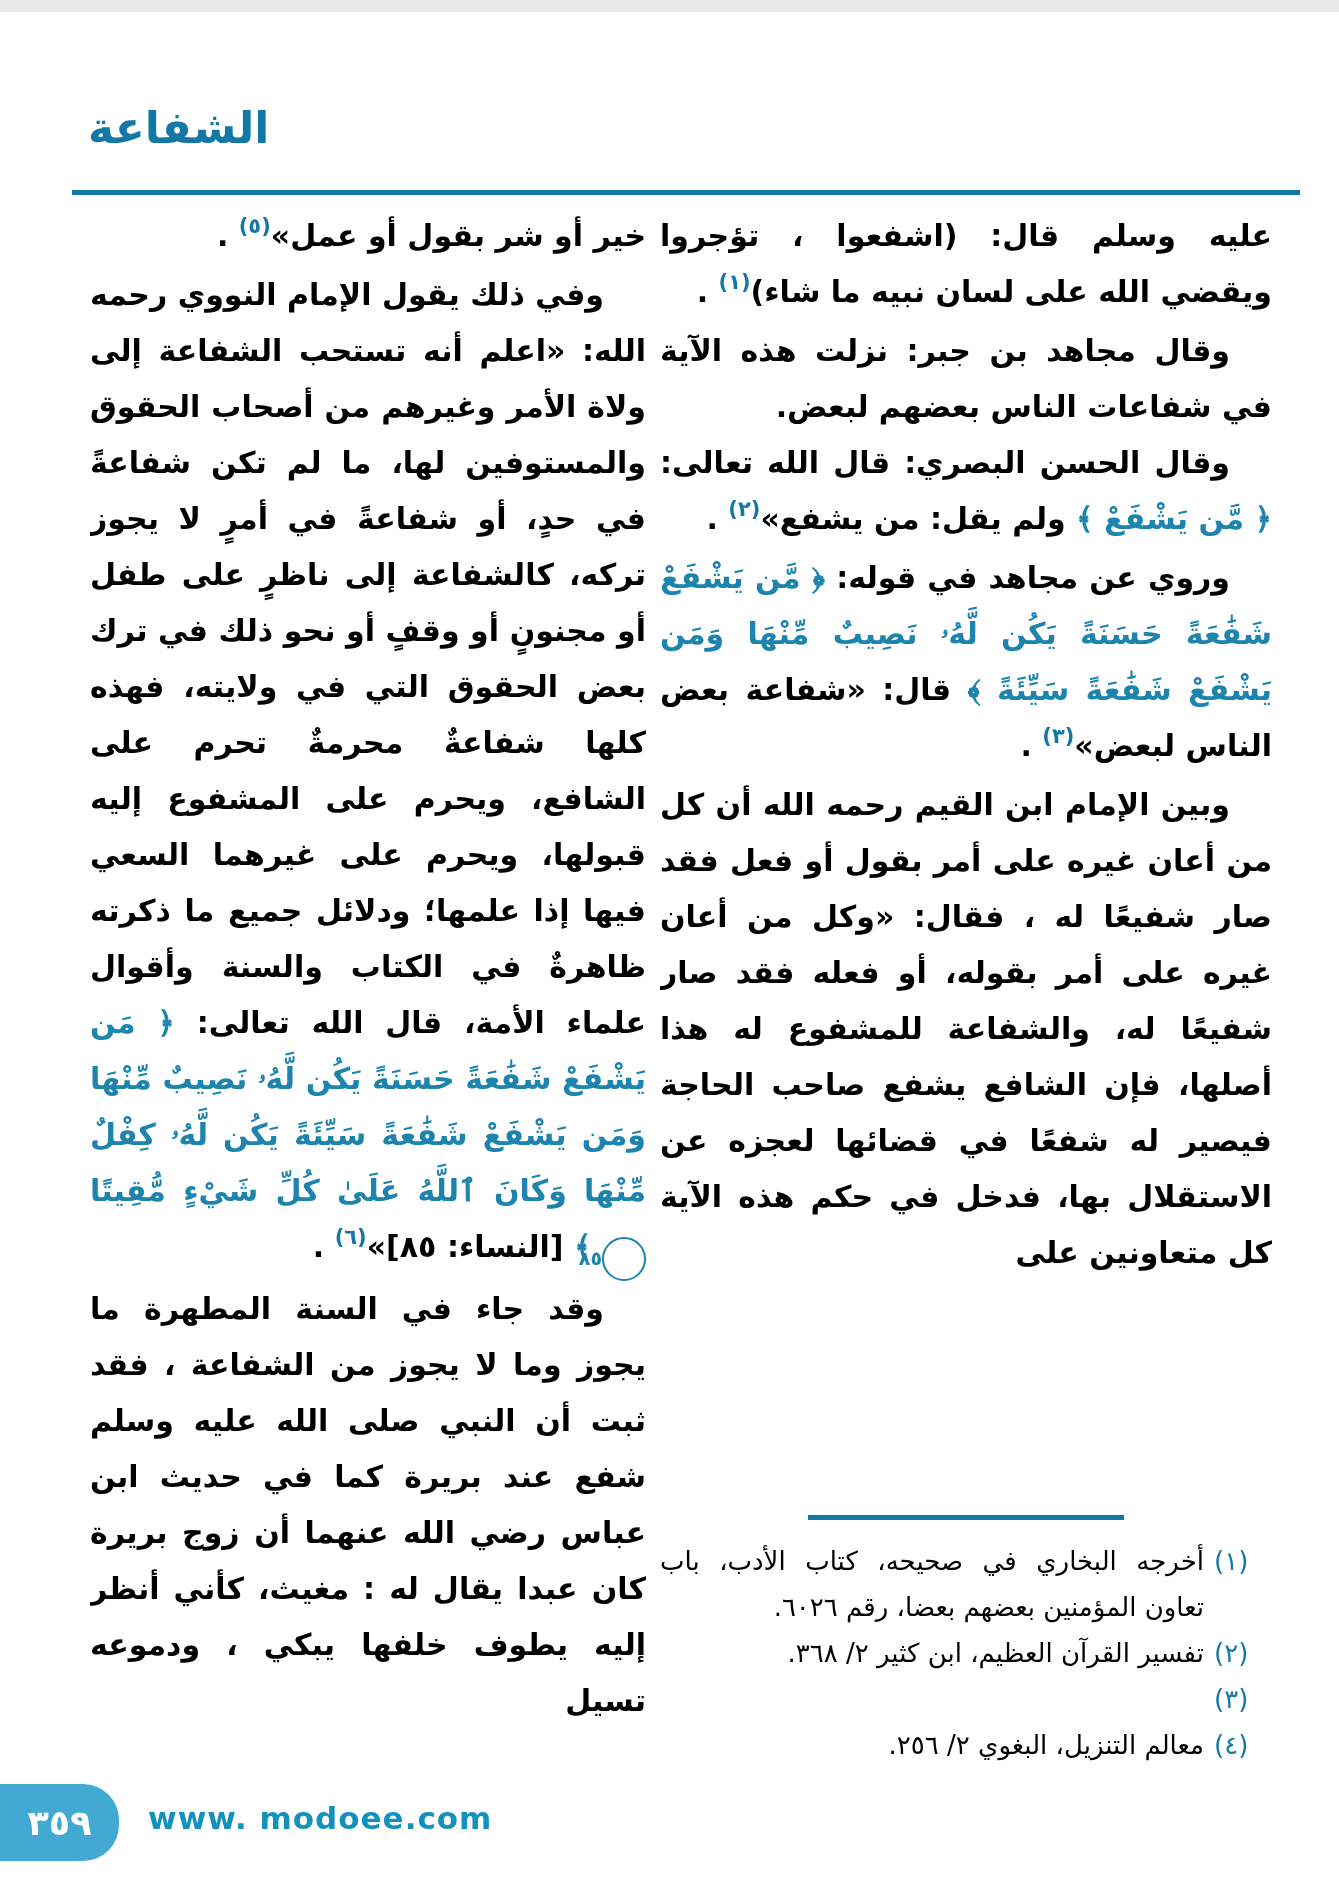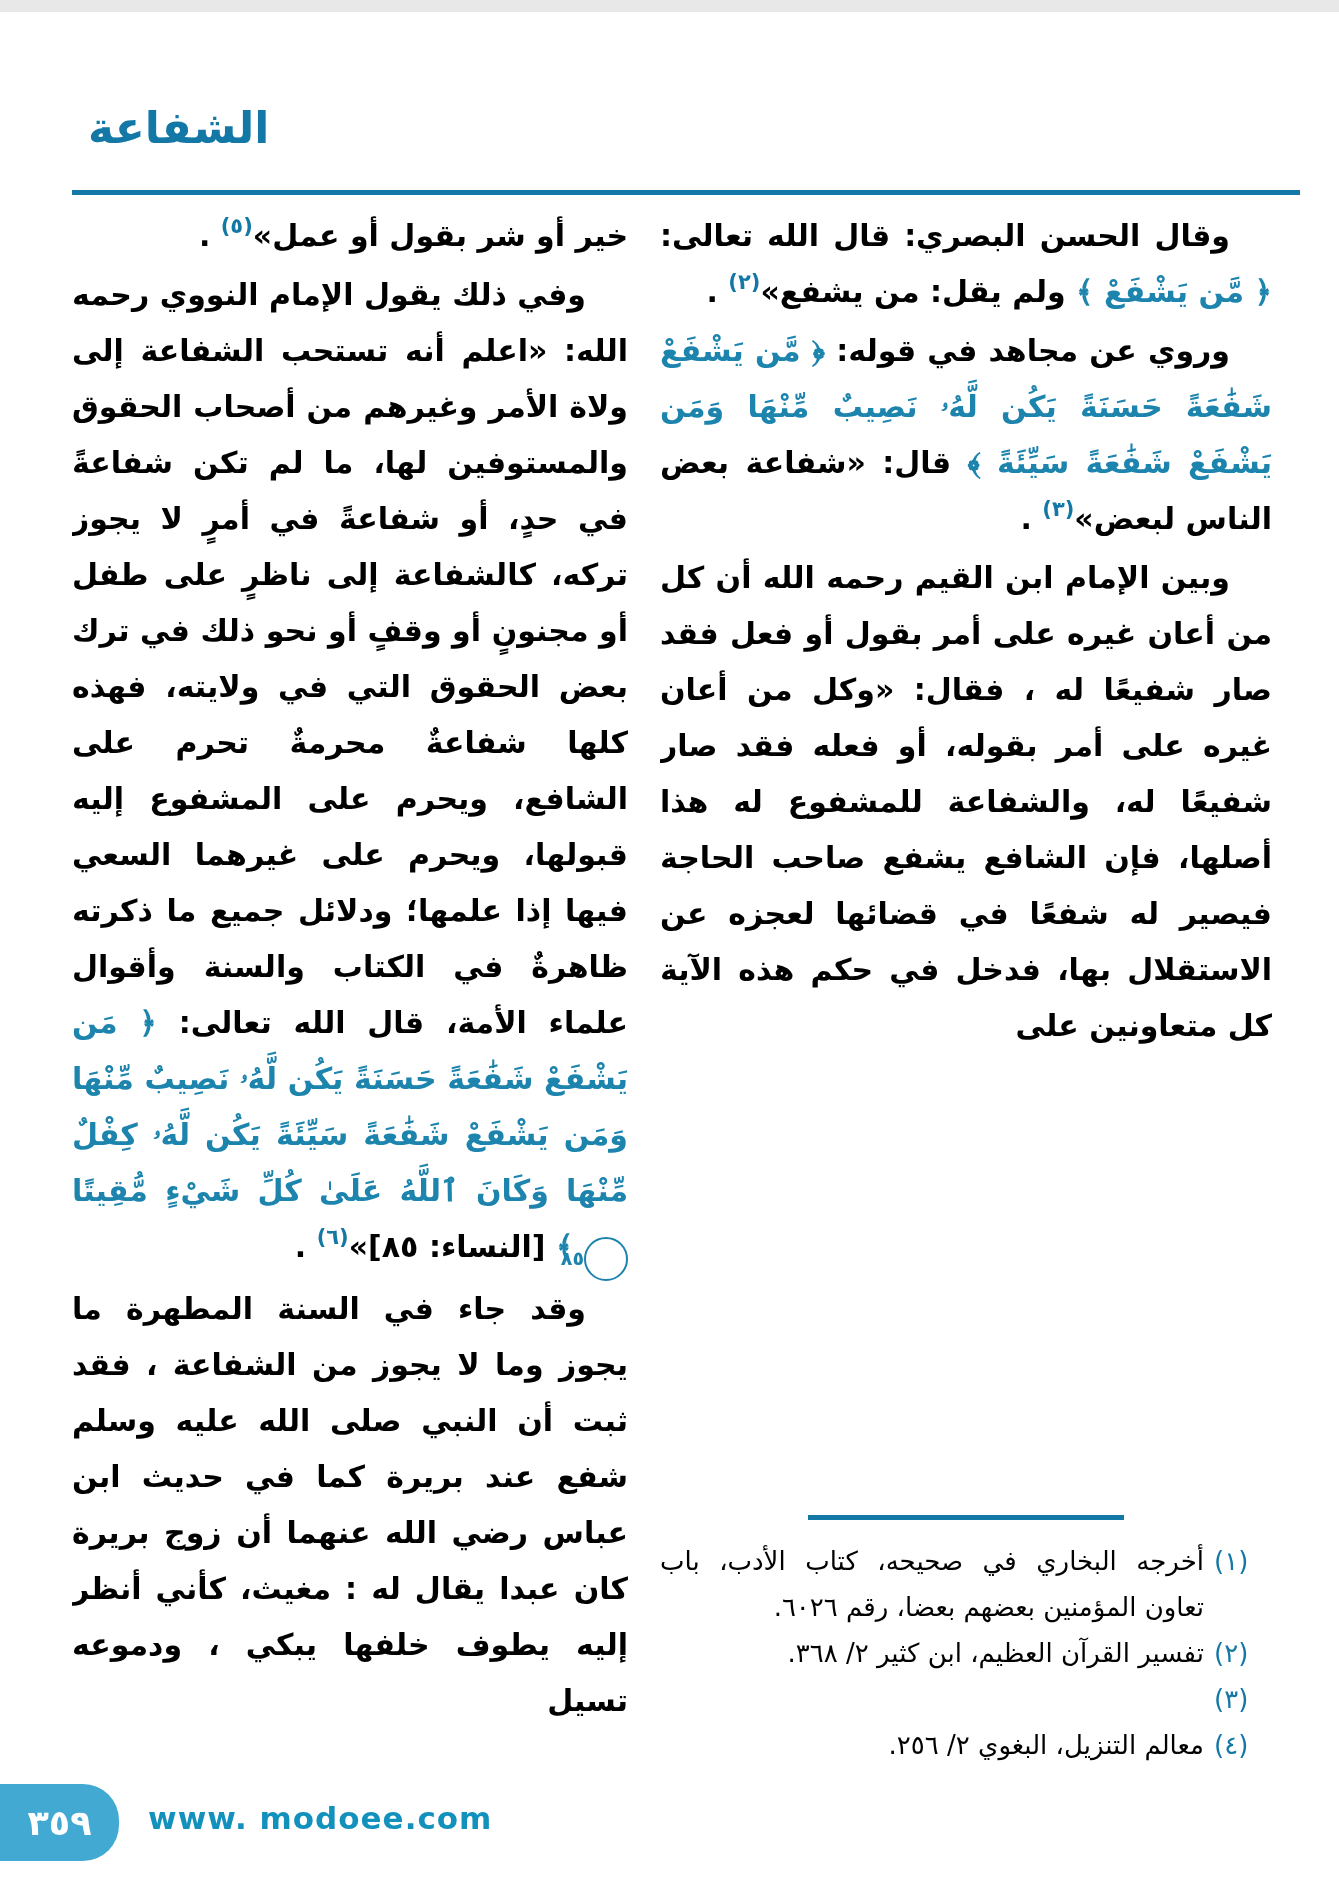--- a/index.html
+++ b/index.html
@@ -20,21 +20,21 @@
   .header-divider{
     position:absolute;left:72px;right:39px;top:178px;height:5px;
     background:var(--accent);
   }
   .col{
     position:absolute;top:196px;height:1560px;
     display:flex;flex-direction:column;
     overflow:hidden;
   }
   .col-right{right:67px;width:612px;}
-  .col-left{left:72px;width:556px;}
+  .col-left{left:90px;width:556px;}
   .col-body{flex:0 0 auto;}
   .para{
     margin:0;
     font-size:30px;font-weight:bold;line-height:56px;
     color:#000;text-align:justify;text-indent:42px;
   }
   .para.noindent{text-indent:0;}
   .quran{color:var(--quran);font-weight:bold;}
   .fnref{
     color:var(--accent);font-weight:bold;
@@ -78,20 +78,22 @@
 </head>
 <body>
 
 <div class="page">
 
   <div class="page-title">الشفاعة</div>
   <div class="header-divider"></div>
 
   <div class="col col-right">
     <div class="col-body">
+        <p class="para noindent"><span class="body-text">عليه وسلم قال: (اشفعوا ، تؤجروا ويقضي الله على لسان نبيه ما شاء)</span><span class="fnref">(١)</span><span class="body-text"> .</span></p>
+        <p class="para"><span class="body-text">وقال مجاهد بن جبر: نزلت هذه الآية في شفاعات الناس بعضهم لبعض.</span></p>
         <p class="para"><span class="body-text">وقال الحسن البصري: قال الله تعالى: </span><span class="quran">﴿ مَّن يَشْفَعْ ﴾</span><span class="body-text"> ولم يقل: من يشفع»</span><span class="fnref">(٢)</span><span class="body-text"> .</span></p>
         <p class="para"><span class="body-text">وروي عن مجاهد في قوله: </span><span class="quran">﴿ مَّن يَشْفَعْ شَفَٰعَةً حَسَنَةً يَكُن لَّهُۥ نَصِيبٌ مِّنْهَا وَمَن يَشْفَعْ شَفَٰعَةً سَيِّئَةً ﴾</span><span class="body-text"> قال: «شفاعة بعض الناس لبعض»</span><span class="fnref">(٣)</span><span class="body-text"> .</span></p>
         <p class="para"><span class="body-text">وبين الإمام ابن القيم رحمه الله أن كل من أعان غيره على أمر بقول أو فعل فقد صار شفيعًا له ، فقال: «وكل من أعان غيره على أمر بقوله، أو فعله فقد صار شفيعًا له، والشفاعة للمشفوع له هذا أصلها، فإن الشافع يشفع صاحب الحاجة فيصير له شفعًا في قضائها لعجزه عن الاستقلال بها، فدخل في حكم هذه الآية كل متعاونين على</span></p>
       </div>
     <div class="footnotes">
       <div class="fn-sep"></div>
       <div>
           <div class="footnote">
             <span class="fn-num">(١)</span>
             <span class="fn-text">أخرجه البخاري في صحيحه، كتاب الأدب، باب تعاون المؤمنين بعضهم بعضا، رقم ٦٠٢٦.</span>

